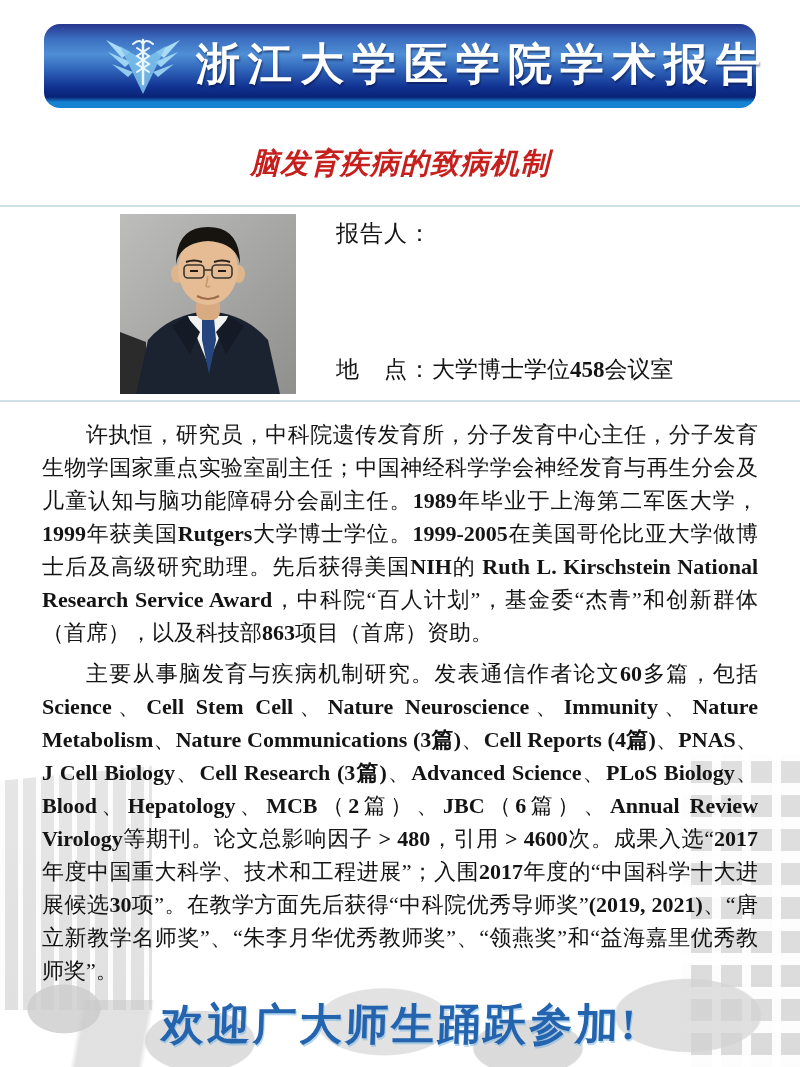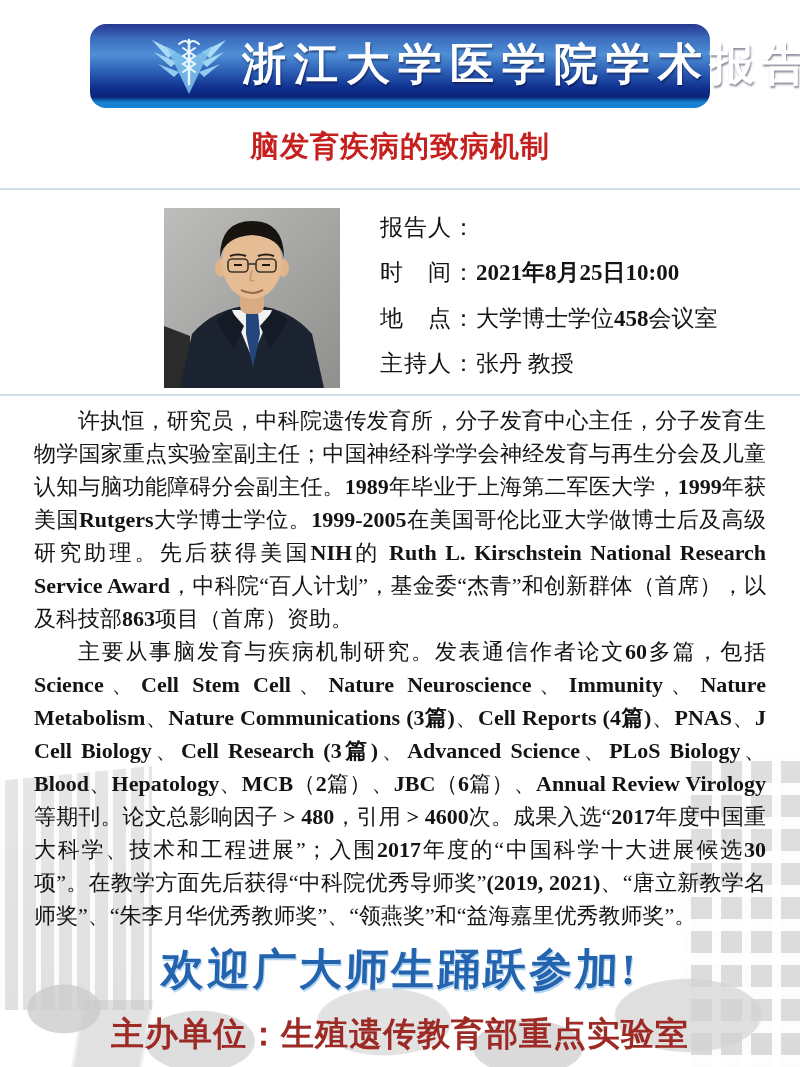--- a/index.html
+++ b/index.html
@@ -34,54 +34,54 @@
       radial-gradient(90px 45px at 66% 85%, rgba(206,206,206,.75) 0 60%, rgba(0,0,0,0) 62%),
       radial-gradient(120px 60px at 86% 60%, rgba(210,210,210,.7) 0 60%, rgba(0,0,0,0) 62%);
   }
   .wm-trunk{
     left:0;top:1000px;width:260px;height:70px;opacity:.55;
     background:linear-gradient(100deg, rgba(0,0,0,0) 30%, #c9c9c9 32% 55%, rgba(0,0,0,0) 57%);
   }
   
   .banner{
     position:relative;z-index:1;
-    width:620px;height:84px;margin:24px auto 0;
+    width:712px;height:84px;margin:24px auto 0;
     border-radius:16px;
     background:linear-gradient(180deg,
       #27378f 0%, #3c6fc0 18%, var(--banner-light,#4f8fd6) 36%,
       #2a5cb4 58%, #10308f 76%, #0a2376 87%,
       var(--banner-rim,#1583d2) 93%, var(--banner-rim,#1583d2) 100%);
     display:flex;align-items:center;
   }
   .banner .logo{margin-left:56px;flex:0 0 auto;}
   .banner h1{
     margin:0 0 4px 10px;color:#ffffff;
     font-size:44px;font-weight:bold;letter-spacing:8px;white-space:nowrap;
     text-shadow:1px 2px 2px rgba(0,0,40,.45);
   }
   
   .lecture-title{
-    position:relative;z-index:1;margin:19px 0 0;text-align:center;
+    position:relative;z-index:1;margin:36px 0 0;text-align:center;
     color:var(--title-red,#c6201e);
-    font-size:29px;font-weight:bold;letter-spacing:1px;
+    font-size:29px;font-weight:bold;letter-spacing:1px;font-style:italic;
   }
   
   .sep{position:relative;z-index:1;border:none;margin:0;border-top:2px solid #cfdfe8;}
   .sep-1{margin-top:21px;}
   .sep-2{margin-top:5px;}
   
-  .info{position:relative;z-index:1;display:flex;margin-top:18px;height:181px;padding-left:44px;}
+  .info{position:relative;z-index:1;display:flex;margin-top:7px;height:181px;}
   .photo{margin-left:120px;width:176px;height:180px;flex:0 0 auto;}
   .rows{margin-left:40px;font-size:23px;display:flex;flex-direction:column;justify-content:space-between;padding:4px 0 10px;}
   .row{display:flex;align-items:center;white-space:nowrap;}
   .row .lab{letter-spacing:1px;}
   .row b{font-weight:bold;}
   
   .bio{position:relative;z-index:1;padding:8px 34px 0;font-size:22px;line-height:33px;text-align:justify;}
-  .bio p{margin:0;text-indent:2em;}
+  .bio p{margin:8px;text-indent:2em;}
   .bio b{font-weight:bold;}
   
   .welcome{
     position:relative;z-index:1;margin-top:9px;text-align:center;
     font-size:43px;font-weight:bold;letter-spacing:3px;
     color:var(--welcome-blue,#2463ae);
     text-shadow:1px 2px 0 rgba(120,180,225,.55);
     transform:skewX(-2deg);
   }
   .host{
@@ -170,30 +170,22 @@
       <line x1="98" y1="57" x2="106" y2="57" stroke="#221a12" stroke-width="2"></line>
 
       <path d="M88,62 L86,72 Q88,74 90,72" stroke="#c79a6e" stroke-width="1.6" fill="none"></path>
       <path d="M77,82 Q88,88 99,82" stroke="#9c6b4a" stroke-width="2" fill="none"></path>
     </svg>
     <div class="rows">
       <div class="row">
         <span class="lab">报告人：</span>
       </div>
       <div class="row">
-        <span class="lab">时　间：</span>
-        <span class="val"><b>2021年8月25日10:00</b></span>
-      </div>
-      <div class="row">
         <span class="lab">地　点：</span>
         <span class="val"><span>大学博士学位</span><b>458</b><span>会议室</span></span>
-      </div>
-      <div class="row">
-        <span class="lab">主持人：</span>
-        <span class="val"><span>张丹  教授</span></span>
       </div>
     </div>
   </section>
 
   <hr class="sep sep-2">
 
   <section class="bio">
     <p><span>许执恒，研究员，中科院遗传发育所，分子发育中心主任，分子发育生物学国家重点实验室副主任；中国神经科学学会神经发育与再生分会及儿童认知与脑功能障碍分会副主任。</span><b>1989</b><span>年毕业于上海第二军医大学，</span><b>1999</b><span>年获美国</span><b>Rutgers</b><span>大学博士学位。</span><b>1999-2005</b><span>在美国哥伦比亚大学做博士后及高级研究助理。先后获得美国</span><b>NIH</b><span>的 </span><b>Ruth L. Kirschstein National Research Service Award</b><span>，中科院“百人计划”，基金委“杰青”和创新群体（首席），以及科技部</span><b>863</b><span>项目（首席）资助。</span></p>
     <p><span>主要从事脑发育与疾病机制研究。发表通信作者论文</span><b>60</b><span>多篇，包括</span><b>Science</b><span>、</span><b>Cell Stem Cell</b><span>、</span><b>Nature Neuroscience</b><span>、</span><b>Immunity</b><span>、</span><b>Nature Metabolism</b><span>、</span><b>Nature Communications (3篇)</b><span>、</span><b>Cell Reports (4篇)</b><span>、</span><b>PNAS</b><span>、</span><b>J Cell Biology</b><span>、</span><b>Cell Research (3篇)</b><span>、</span><b>Advanced Science</b><span>、</span><b>PLoS Biology</b><span>、</span><b>Blood</b><span>、</span><b>Hepatology</b><span>、</span><b>MCB</b><span>（</span><b>2</b><span>篇）、</span><b>JBC</b><span>（</span><b>6</b><span>篇）、</span><b>Annual Review Virology</b><span>等期刊。论文总影响因子</span><b> &gt; 480</b><span>，引用</span><b> &gt; 4600</b><span>次。成果入选“</span><b>2017</b><span>年度中国重大科学、技术和工程进展”；入围</span><b>2017</b><span>年度的“中国科学十大进展候选</span><b>30</b><span>项”。在教学方面先后获得“中科院优秀导师奖”</span><b>(2019, 2021)</b><span>、“唐立新教学名师奖”、“朱李月华优秀教师奖”、“领燕奖”和“益海嘉里优秀教师奖”。</span></p>
   </section>

